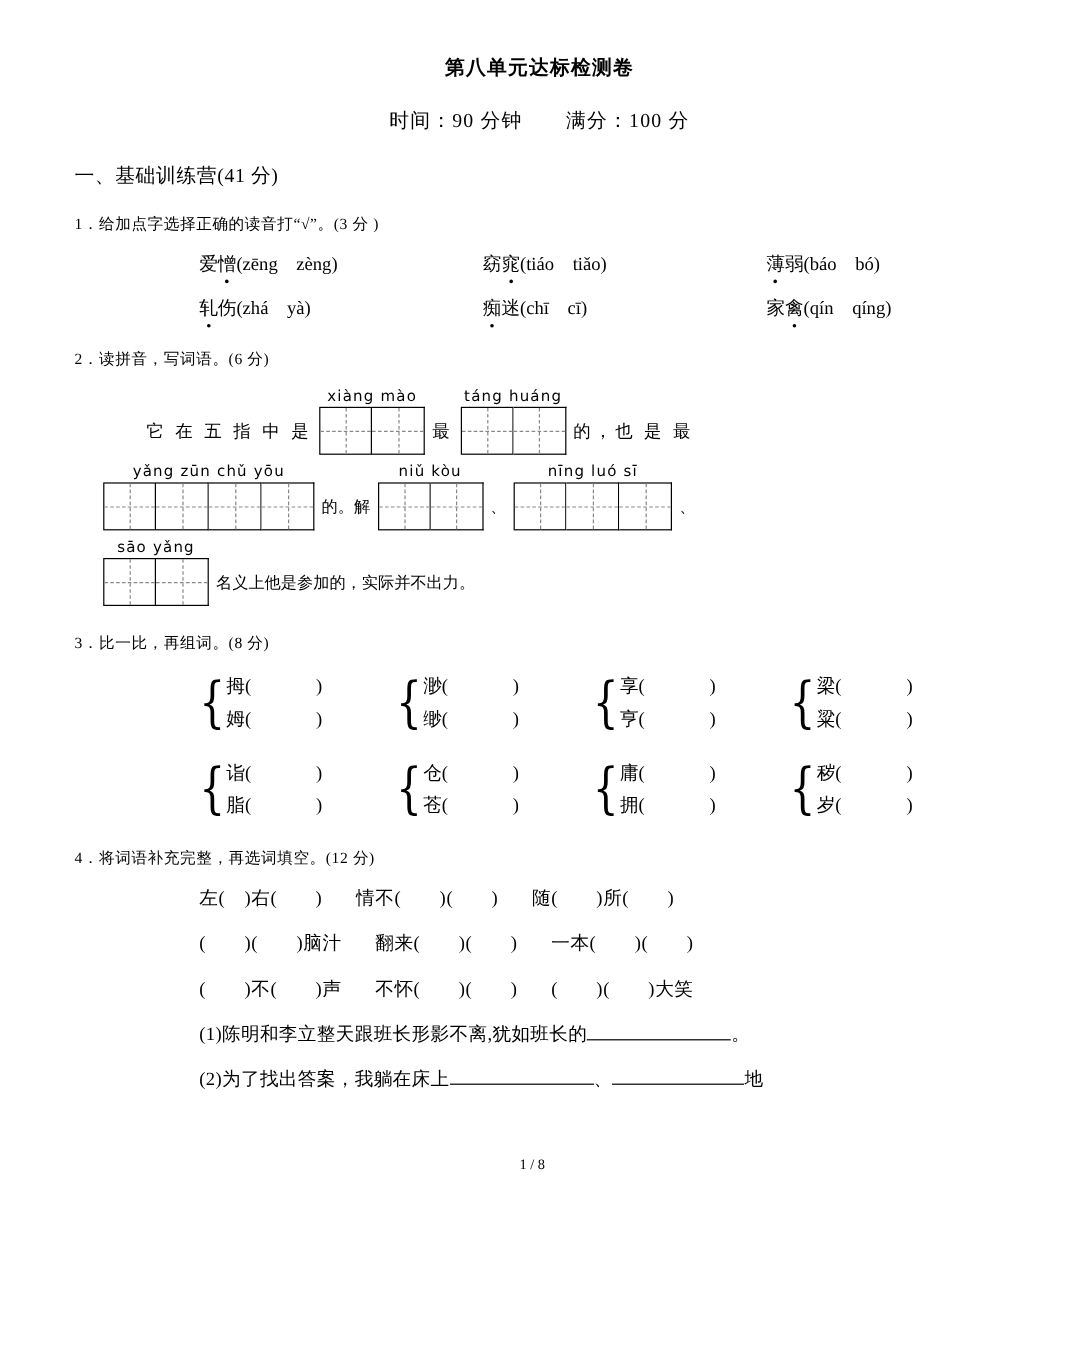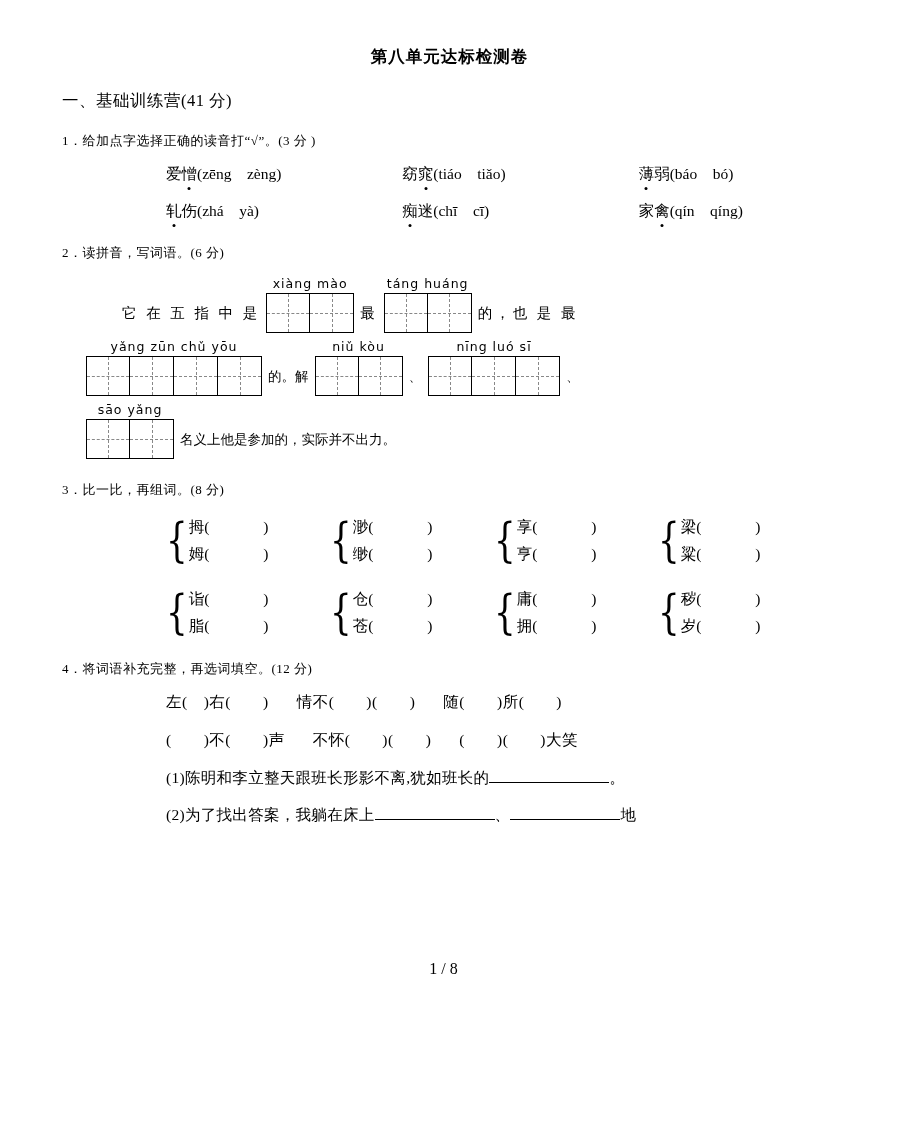--- a/index.html
+++ b/index.html
@@ -149,31 +149,36 @@
   }
   .fillin p { margin: 0 0 16px 0; letter-spacing: 0.3px; }
   .uline { display: inline-block; border-bottom: 1px solid #000; }
   .u120 { width: 120px; }
   .u110 { width: 110px; }
   .footer {
     position: absolute;
     left: 0; right: 12px;
     bottom: 18px;
     text-align: center;
-    font-size: 16px;
+    font-size: 12px;
     font-family: "Liberation Serif", serif;
   }
 </style>
 </head>
 <body>
 
 <div class="page">
 
   <div class="doc-title">第八单元达标检测卷</div>
 
+  <div class="exam-meta">
+    <span>时间：90 分钟</span>
+    <span class="gap"></span>
+    <span>满分：100 分</span>
+  </div>
 
   <div class="section-title">一、基础训练营(41 分)</div>
 
   <div class="q">1．给加点字选择正确的读音打“√”。(3 分 )</div>
 
   <div class="pron-block">
     <div class="pron-row">
       <div class="pron-item">
         <span>爱</span><span class="dotchar">憎</span><span>(zēng　zèng)</span>
       </div>
@@ -373,20 +378,23 @@
         </span>
       </div>
     </div>
   </div>
 
   <div class="q">4．将词语补充完整，再选词填空。(12 分)</div>
 
   <div class="idiom-wrap">
     <div class="idiom-row">
       <span>左(　)右(　　)</span><span class="igap"></span><span>情不(　　)(　　)</span><span class="igap"></span><span>随(　　)所(　　)</span>
+    </div>
+    <div class="idiom-row">
+      <span>(　　)(　　)脑汁</span><span class="igap"></span><span>翻来(　　)(　　)</span><span class="igap"></span><span>一本(　　)(　　)</span>
     </div>
     <div class="idiom-row">
       <span>(　　)不(　　)声</span><span class="igap"></span><span>不怀(　　)(　　)</span><span class="igap"></span><span>(　　)(　　)大笑</span>
     </div>
   </div>
 
   <div class="fillin">
     <p>
       <span>(1)陈明和李立整天跟班长形影不离,犹如班长的</span><span class="uline u120"></span><span>。</span>
     </p>

